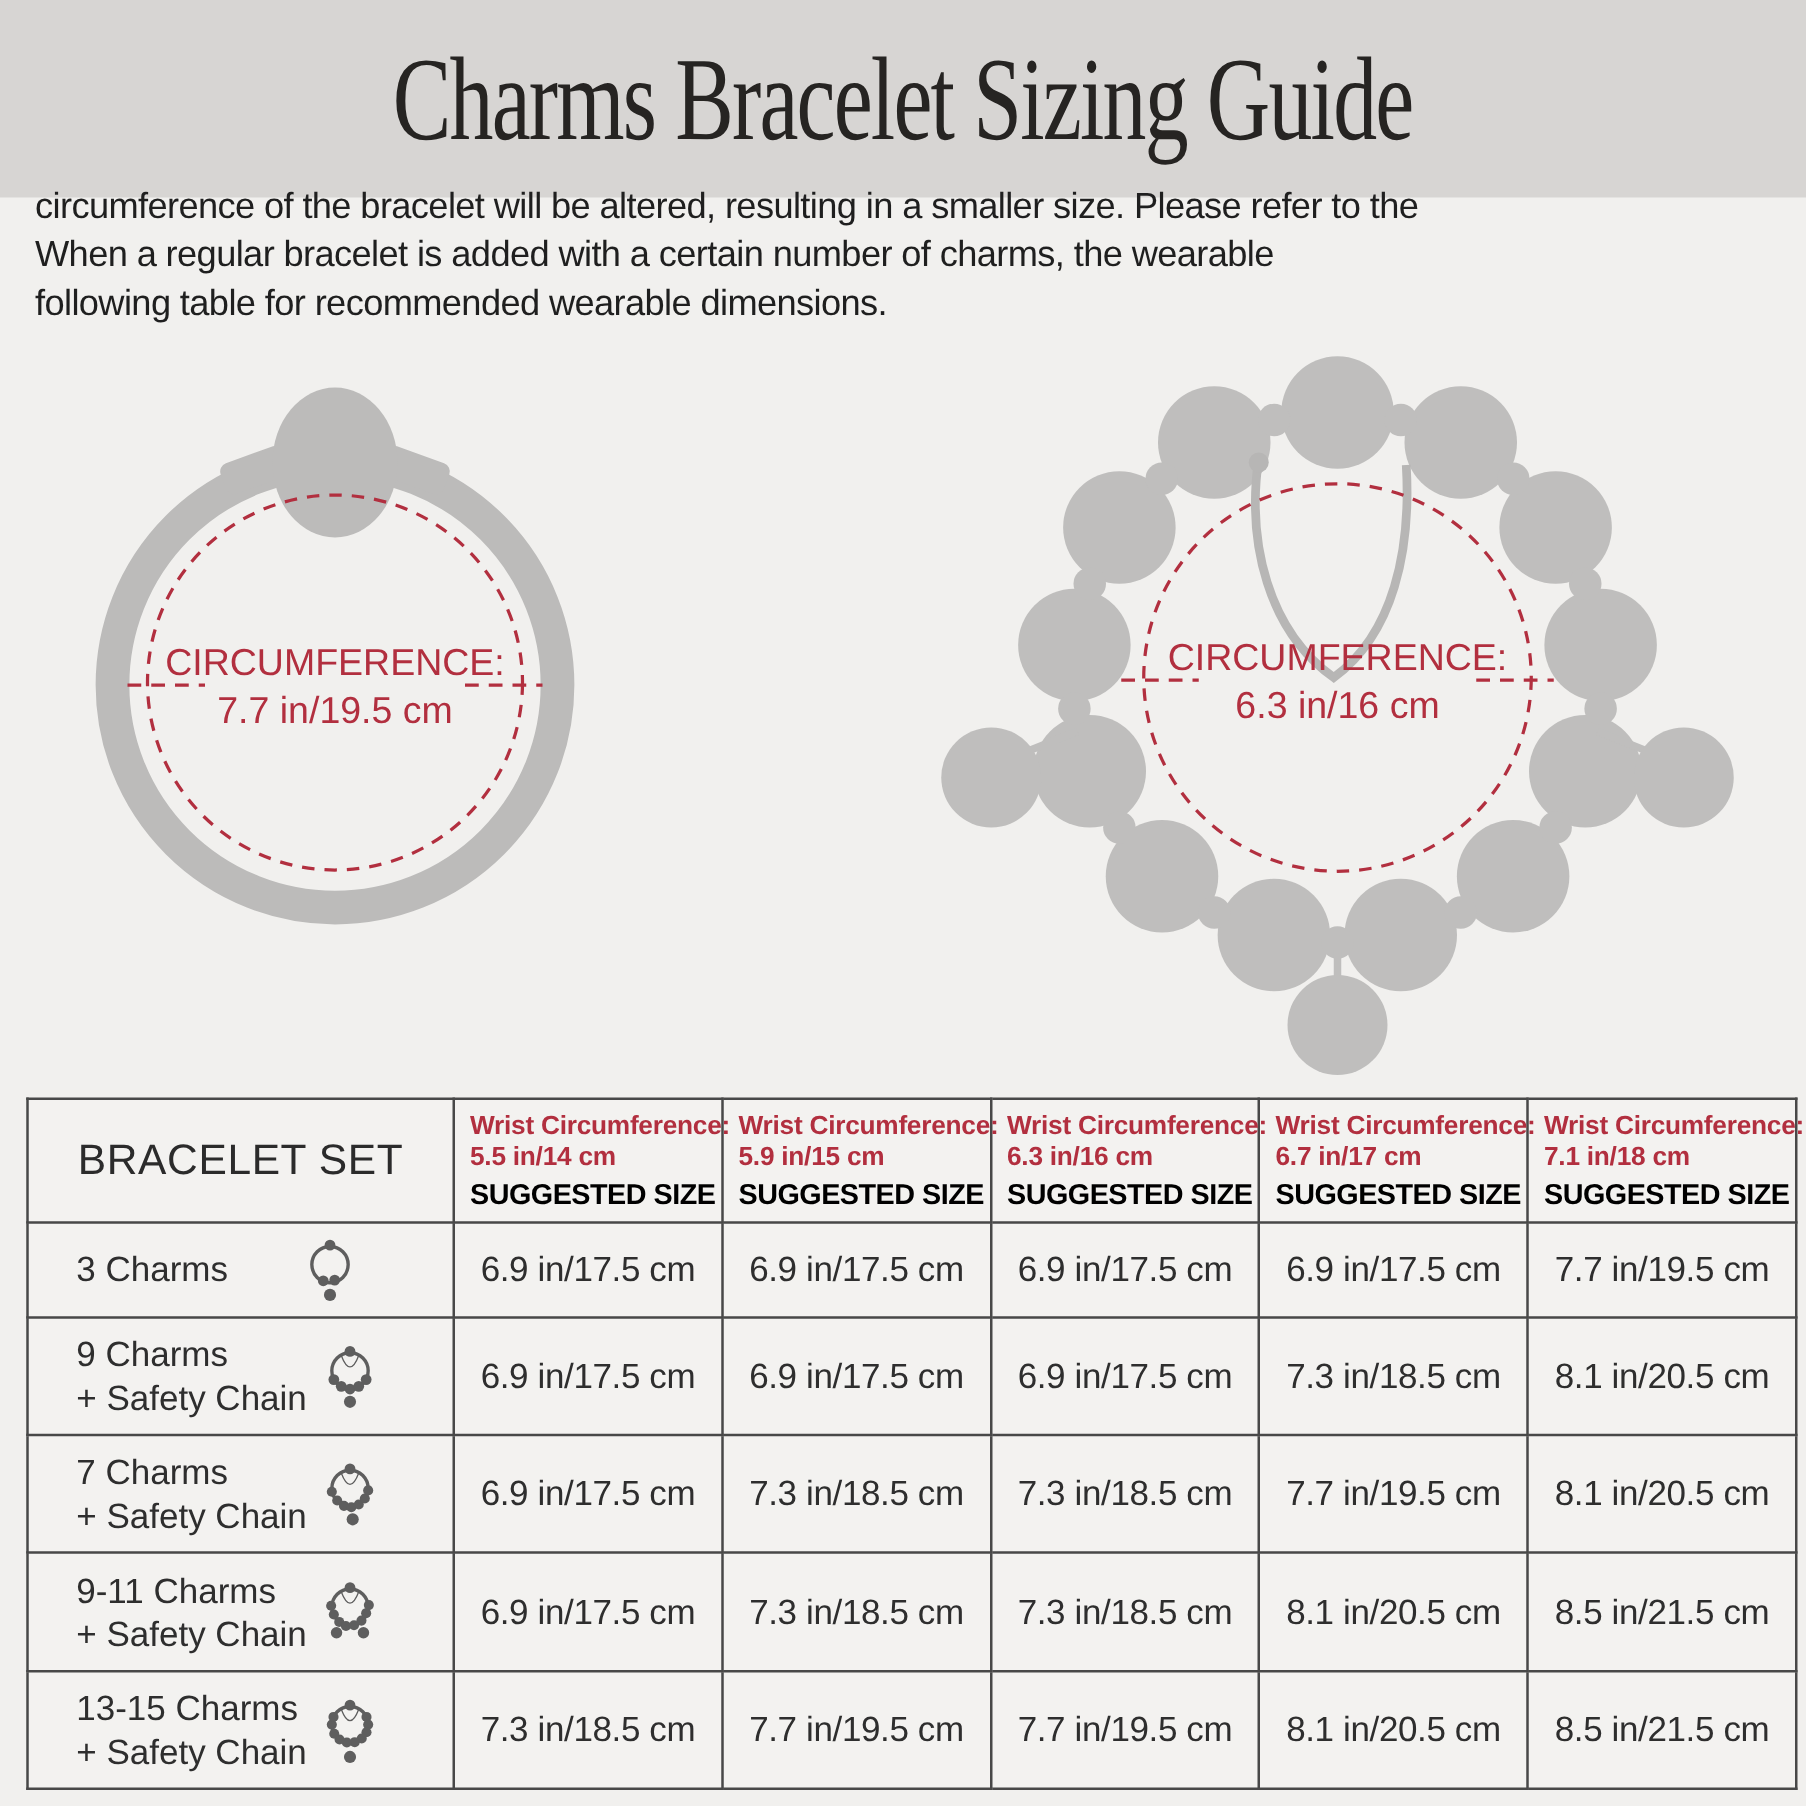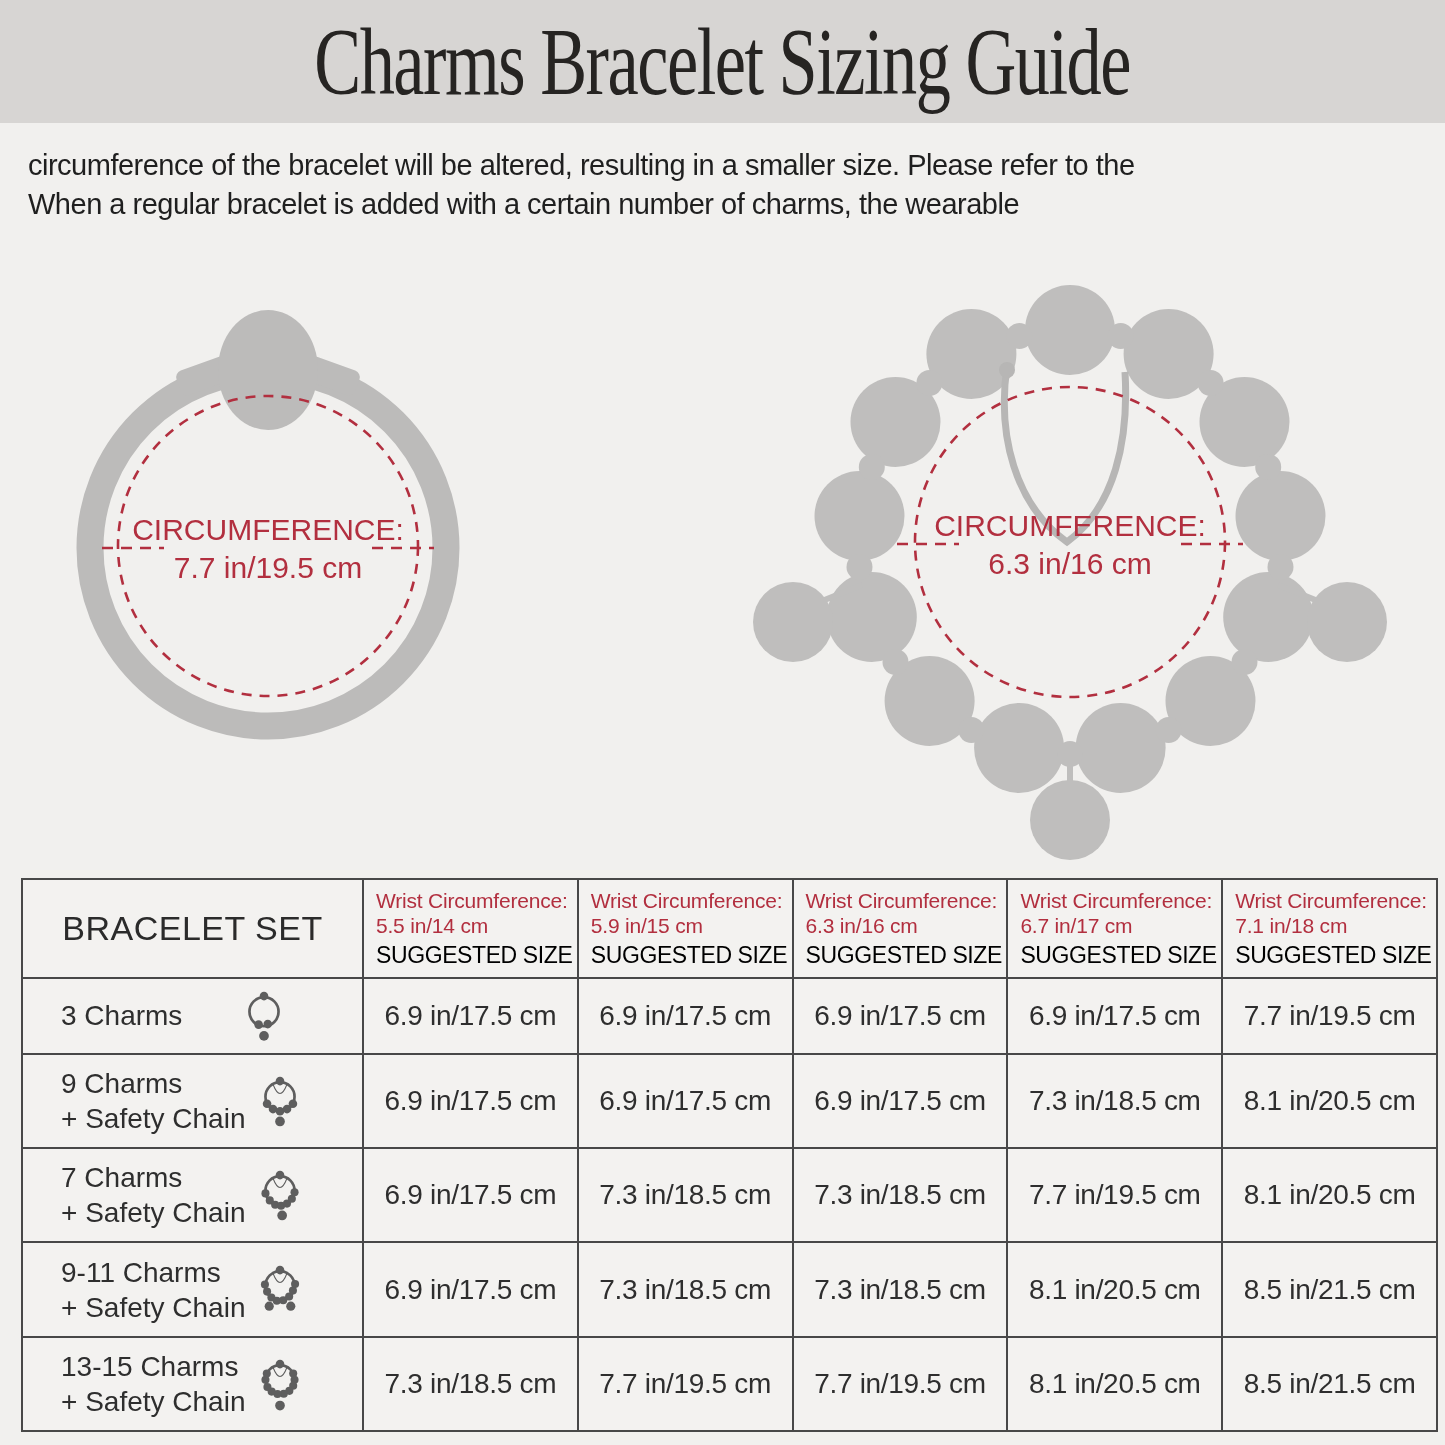--- a/index.html
+++ b/index.html
@@ -1,38 +1,38 @@
 <!DOCTYPE html>
 <html><head>
 <meta charset="utf-8">
 <style>
   html,body{margin:0;padding:0;}
   .page{position:relative;width:1445px;height:1445px;background:#f1f0ee;overflow:hidden;
         font-family:"Liberation Sans",sans-serif;color:#232323;}
   
-  .header-band{position:absolute;left:0;top:0;width:1445px;height:123px;background:#d7d5d3;
+  .header-band{position:absolute;left:0;top:0;width:1445px;height:158px;background:#d7d5d3;
                display:flex;align-items:center;justify-content:center;}
   .page-title{font-family:"Liberation Serif",serif;font-size:95px;font-weight:400;color:#262422;
               transform:scaleX(0.74);transform-origin:center;white-space:nowrap;letter-spacing:-2px;}
   
   .intro{position:absolute;left:28px;top:146px;width:1405px;font-size:29px;line-height:39px;
          letter-spacing:-0.5px;color:#1f1f1f;}
   .intro div{white-space:nowrap;}
   
   .diagram{position:absolute;}
   .diagram-plain{left:58px;top:286px;width:420px;height:490px;}
   .diagram-charms{left:745px;top:270px;width:650px;height:600px;}
   .diagram-label{font-family:"Liberation Sans",sans-serif;font-size:30px;fill:#b22f3f;}
   
   table.sizing{position:absolute;left:21px;top:878px;width:1417px;height:554px;
                border-collapse:collapse;table-layout:fixed;background:#f3f2f0;}
   table.sizing th,table.sizing td{border:2px solid #484848;vertical-align:middle;padding:0;}
   col.c-set{width:341px;}
   th.bracelet-set{font-size:34px;font-weight:400;color:#2b2b2b;text-align:center;letter-spacing:0.5px;}
-  th.size-col{text-align:left;font-weight:400;}
+  th.size-col{text-align:left;font-weight:700;}
   .th-inner{padding:8px 6px 8px 12px;}
   .wrist-line{color:#b22f3f;font-size:21px;line-height:25px;letter-spacing:-0.2px;white-space:nowrap;display:block;}
   .suggested{color:#000000;font-size:23px;letter-spacing:-0.4px;white-space:nowrap;display:block;margin-top:4px;}
   td.label-cell .cell-flex{display:flex;align-items:center;height:100%;padding-left:38px;gap:8px;}
   .row-label{font-size:28px;line-height:35px;color:#2e2e2e;min-width:168px;}
   .row-label span{display:block;}
   td.value-cell{text-align:center;font-size:28px;color:#2e2e2e;letter-spacing:-0.3px;}
   .mini-icon{flex:0 0 auto;}
 </style>
 </head>
@@ -40,20 +40,21 @@
 
 <div class="page">
 
   <div class="header-band">
     <div class="page-title">Charms Bracelet Sizing Guide</div>
   </div>
 
   <div class="intro">
     <div>circumference of the bracelet will be altered, resulting in a smaller size. Please refer to the</div>
     <div>When a regular bracelet is added with a certain number of charms, the wearable</div>
+    <div>following table for recommended wearable dimensions.</div>
   </div>
 
   <svg class="diagram diagram-plain" viewBox="0 0 420 490">
     <g fill="#bcbbba">
       <circle cx="210" cy="262" r="178" fill="none" stroke="#bcbbba" stroke-width="27"></circle>
       <rect x="119" y="77" width="54" height="26" rx="7" transform="rotate(-20 146 90)"></rect>
       <rect x="247" y="77" width="54" height="26" rx="7" transform="rotate(20 274 90)"></rect>
       <ellipse cx="210" cy="84" rx="50" ry="60"></ellipse>
     </g>
     <g stroke="#b22f3f" stroke-width="2.6" fill="none">

